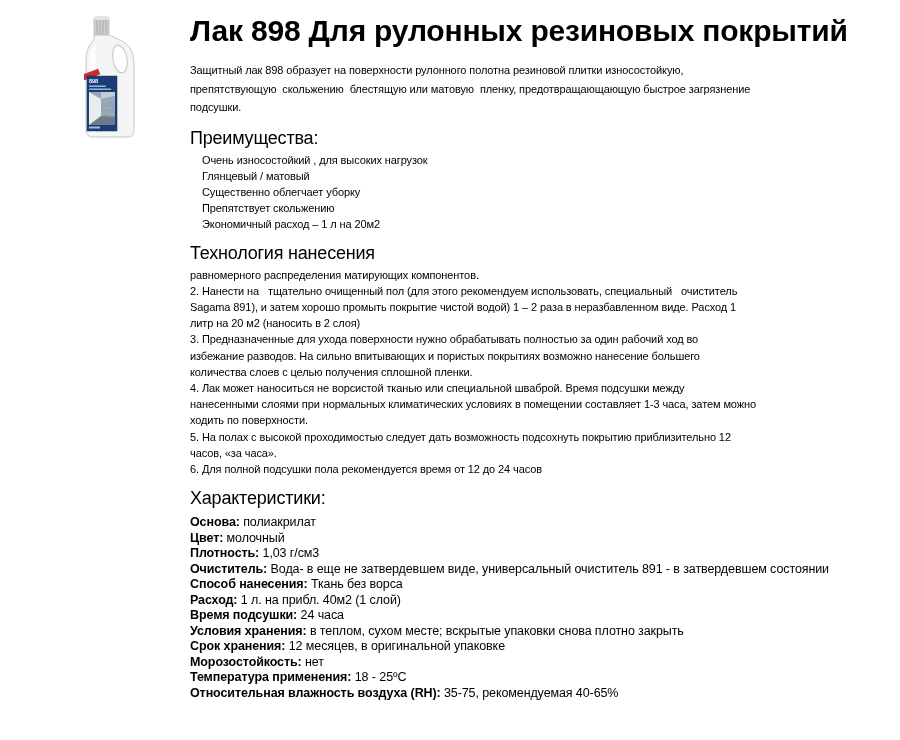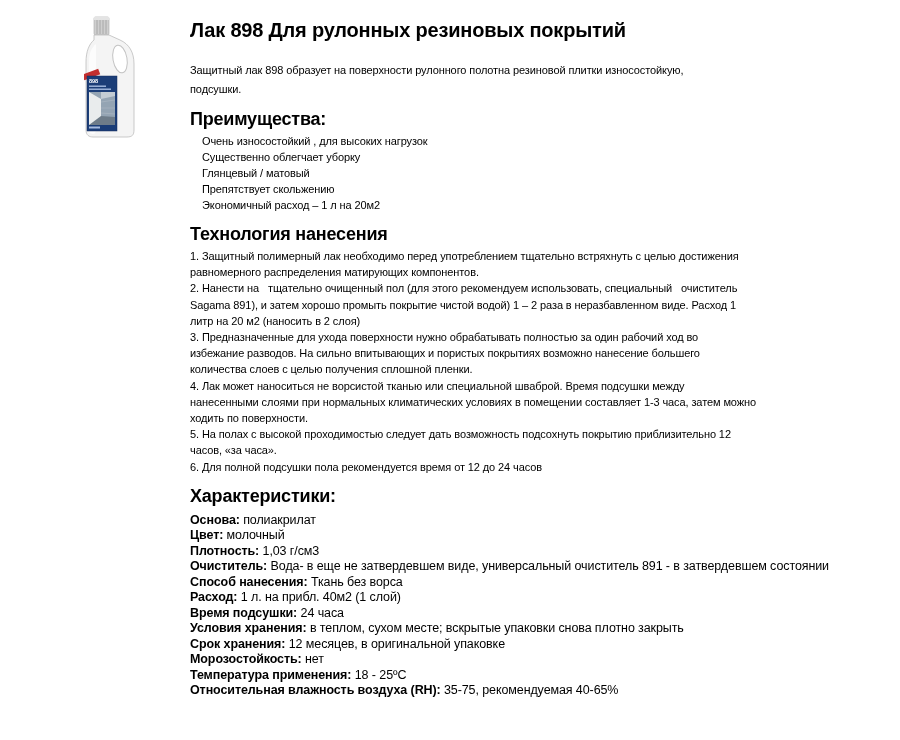--- a/index.html
+++ b/index.html
@@ -7,25 +7,25 @@
     width: 900px; height: 740px;
     background: #ffffff;
     color: #000000;
     font-family: "Liberation Sans", sans-serif;
     position: relative;
     overflow: hidden;
   }
   .bottle-wrap { position: absolute; left: 84px; top: 16px; width: 52px; height: 124px; }
   .content { position: absolute; left: 190px; top: 16px; width: 700px; }
   h1 {
-    font-size: 20px; line-height: 29px; font-weight: bold;
+    font-size: 30px; line-height: 29px; font-weight: bold;
     margin: 0 0 16px 0; letter-spacing: -0.2px;
   }
   h2 {
-    font-size: 18px; line-height: 21px; font-weight: bold;
+    font-size: 18px; line-height: 21px; font-weight: normal;
     margin: 11px 0 0 0; letter-spacing: -0.2px;
   }
   .txt { font-size: 11px; letter-spacing: -0.1px; }
   .line { white-space: pre-wrap; }
   .desc .line { line-height: 18.5px; }
   .adv-list { margin-top: 3px; margin-left: 12px; }
   .adv-list .line { line-height: 16px; }
   .tech-steps { margin-top: 3px; }
   .tech-steps .line { line-height: 16.2px; }
   .specs-list { margin-top: 6px; }
@@ -67,36 +67,36 @@
       <rect x="5" y="110.5" width="11" height="2" fill="#a6bbdf"></rect>
     </g>
   </svg>
 </div>
 
 <div class="content">
   <h1>Лак 898 Для рулонных резиновых покрытий</h1>
 
   <div class="desc txt">
     <div class="line">Защитный лак 898 образует на поверхности рулонного полотна резиновой плитки износостойкую,</div>
+    <div class="line">препятствующую  скольжению  блестящую или матовую  пленку, предотвращающающую быстрое загрязнение</div>
     <div class="line">подсушки.</div>
   </div>
 
   <h2>Преимущества:</h2>
   <div class="adv-list txt">
     <div class="line">Очень износостойкий , для высоких нагрузок</div>
+    <div class="line">Глянцевый / матовый</div>
     <div class="line">Существенно облегчает уборку</div>
-    <div class="line">Глянцевый / матовый</div>
     <div class="line">Препятствует скольжению</div>
     <div class="line">Экономичный расход – 1 л на 20м2</div>
   </div>
 
   <h2>Технология нанесения</h2>
   <div class="tech-steps txt">
     <div>
-      <div class="line">1. Защитный полимерный лак необходимо перед употреблением тщательно встряхнуть с целью достижения</div>
       <div class="line">равномерного распределения матирующих компонентов.</div>
     </div>
     <div>
       <div class="line">2. Нанести на   тщательно очищенный пол (для этого рекомендуем использовать, специальный   очиститель</div>
       <div class="line">Sagama 891), и затем хорошо промыть покрытие чистой водой) 1 – 2 раза в неразбавленном виде. Расход 1</div>
       <div class="line">литр на 20 м2 (наносить в 2 слоя)</div>
     </div>
     <div>
       <div class="line">3. Предназначенные для ухода поверхности нужно обрабатывать полностью за один рабочий ход во</div>
       <div class="line">избежание разводов. На сильно впитывающих и пористых покрытиях возможно нанесение большего</div>

